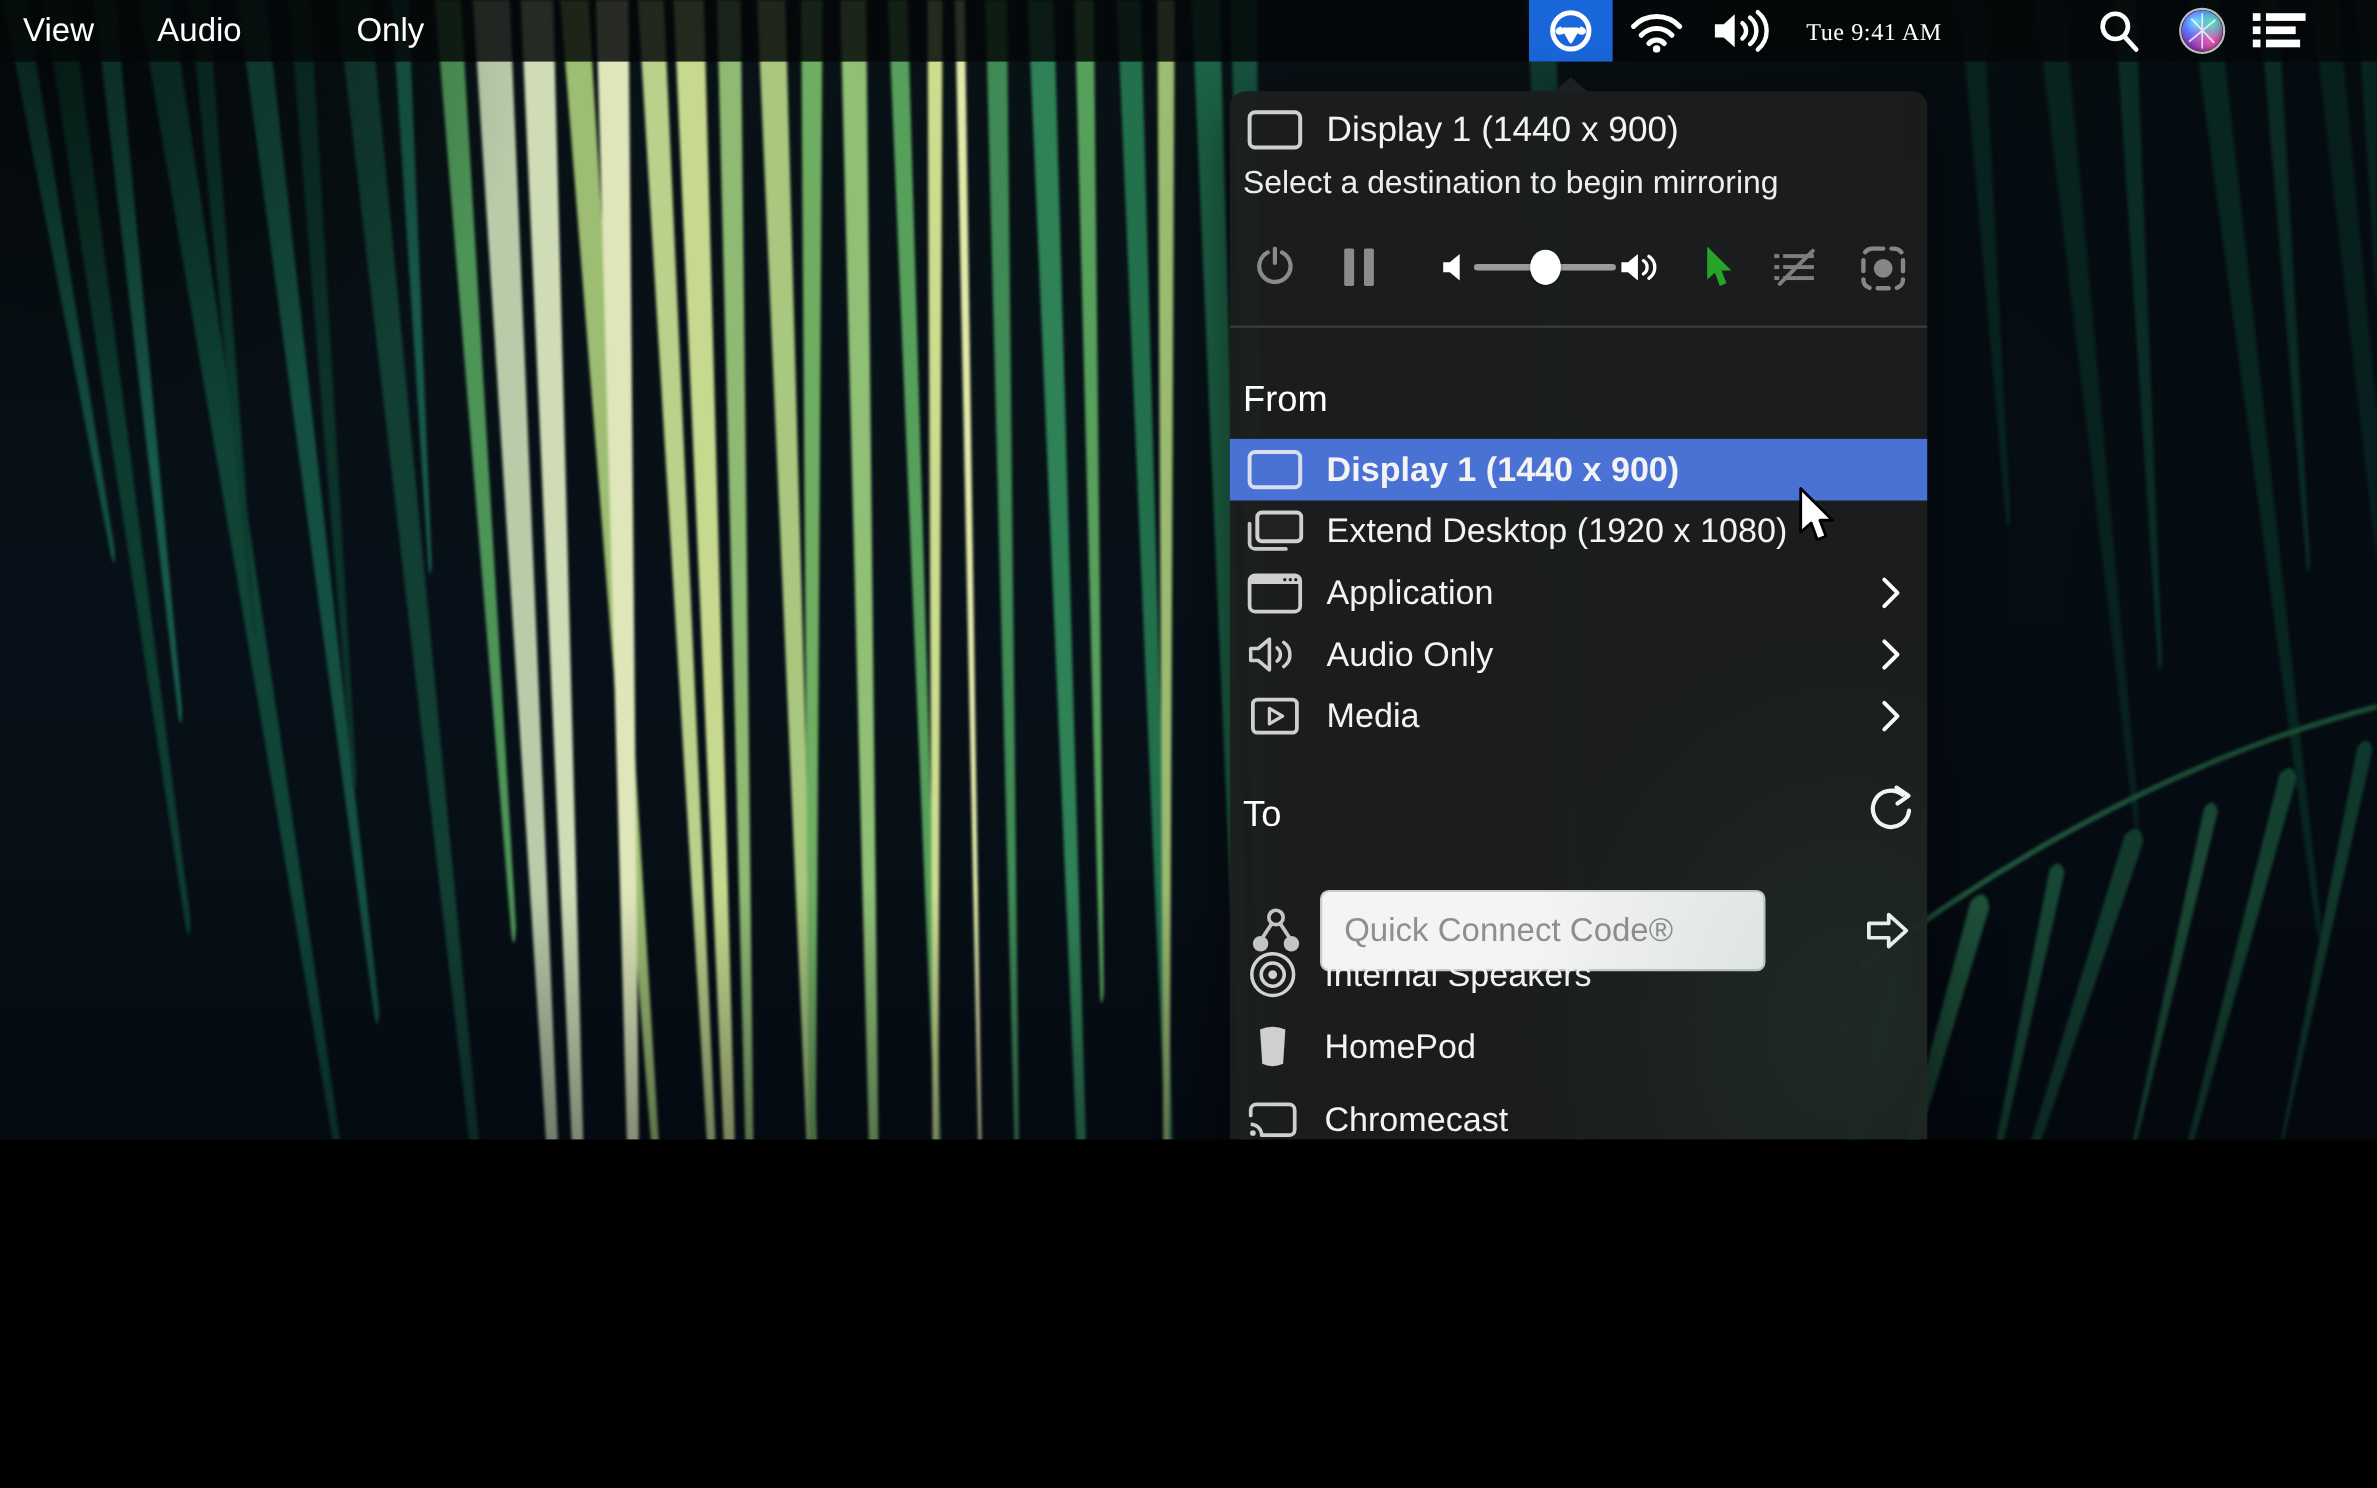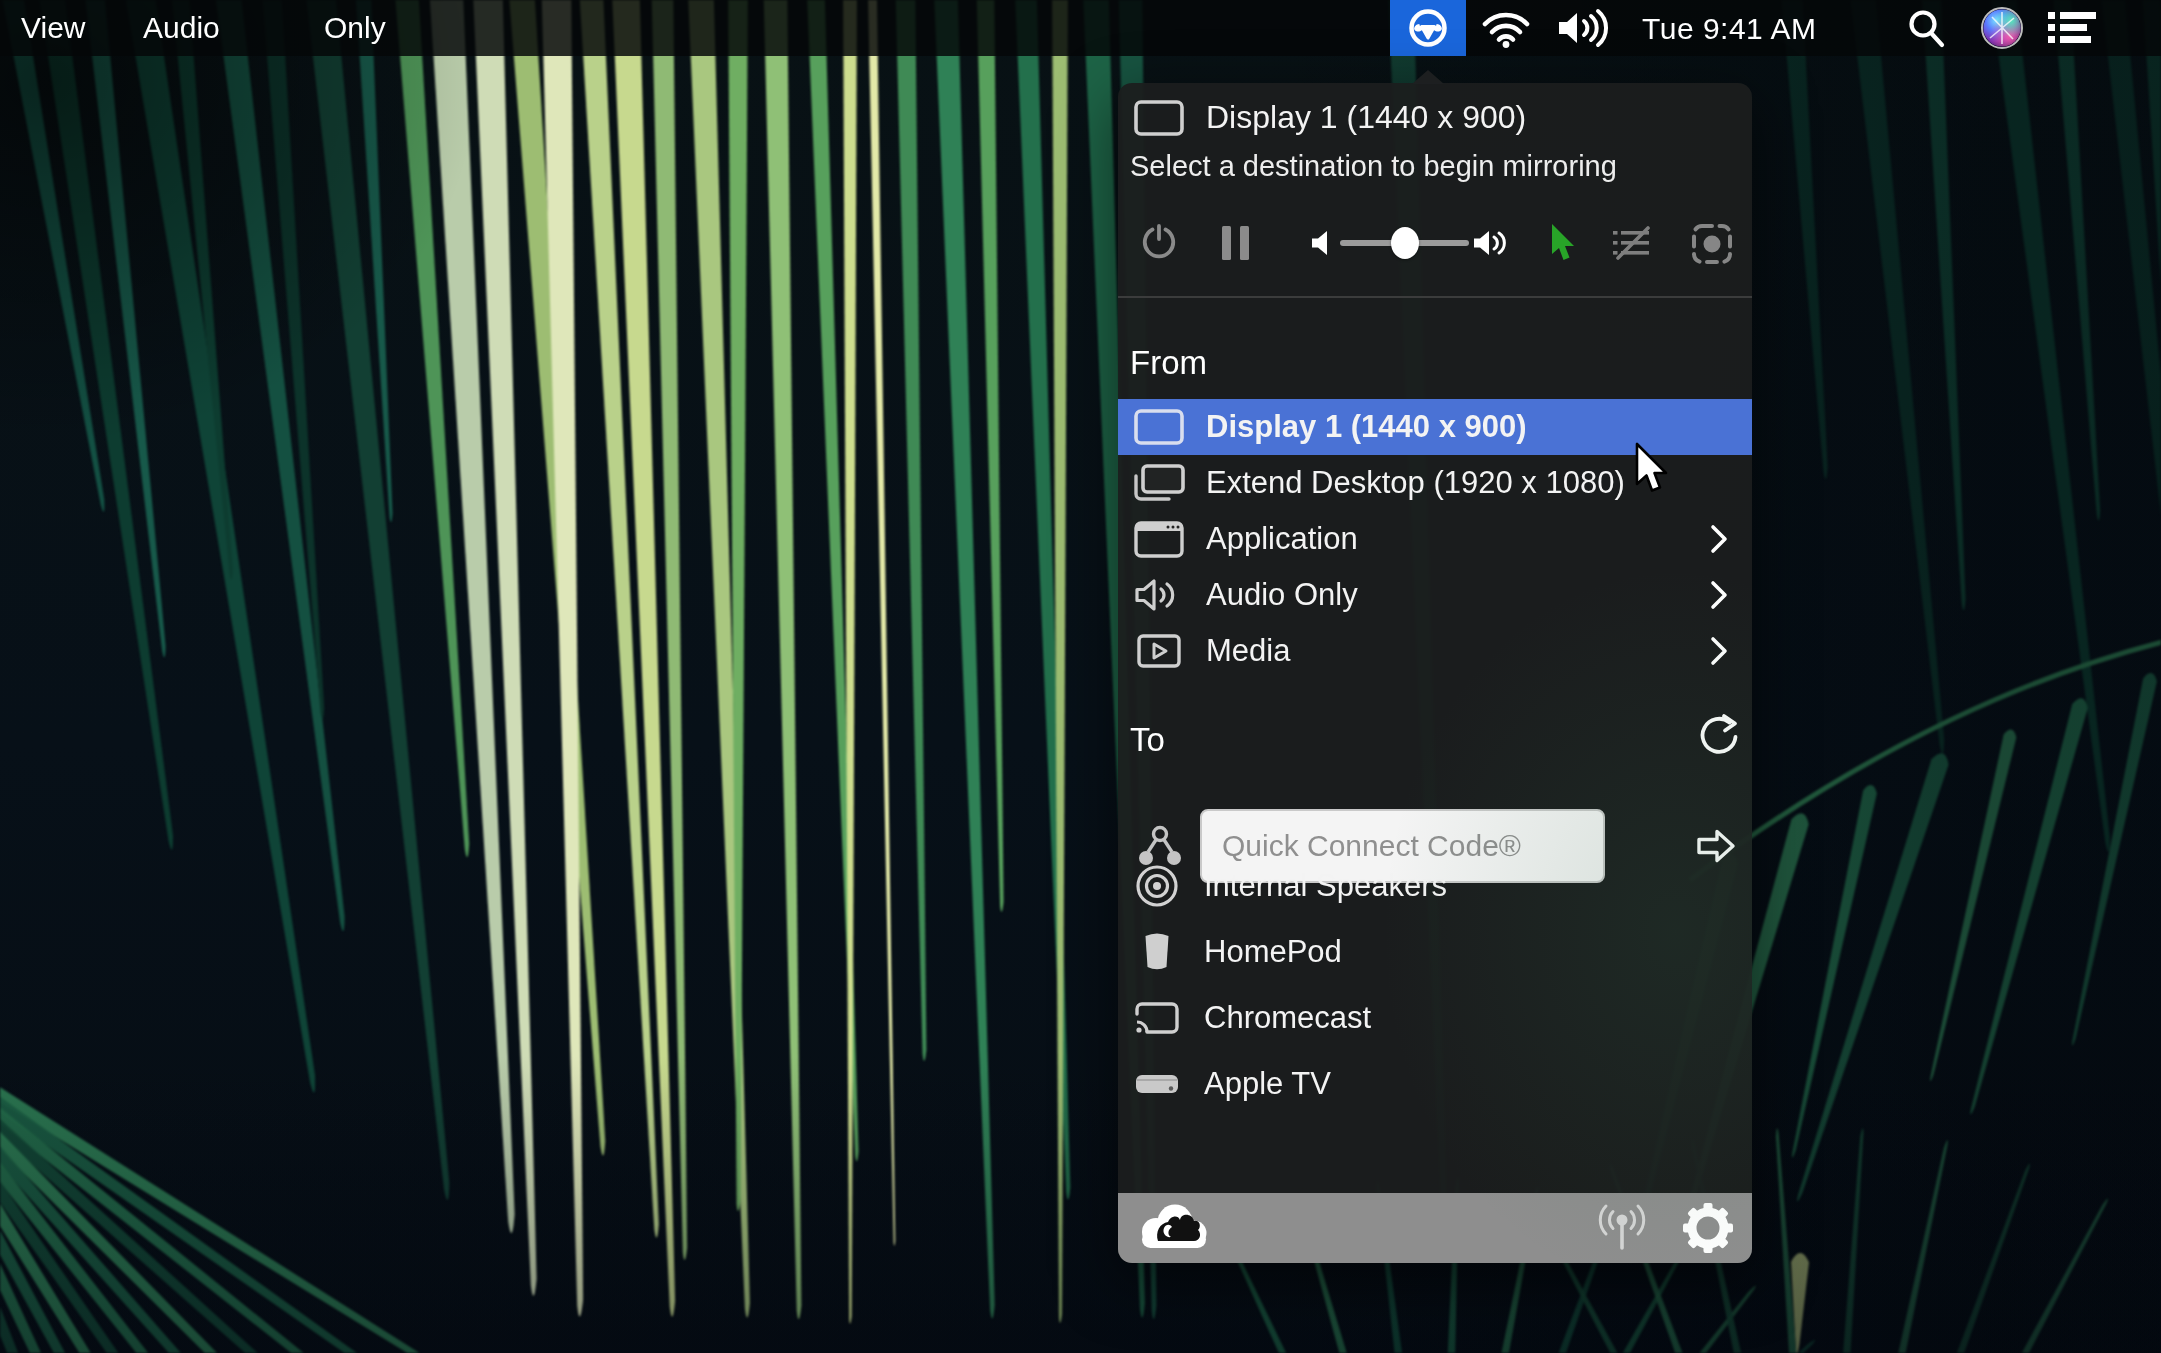--- a/index.html
+++ b/index.html
@@ -7,35 +7,35 @@
     --menubar_highlight:#1a66db;
     --bottom_bar:#8e8e8e;
     --cursor_green:#28a428;
     --panel_bg:rgba(27,29,30,0.95);
     --icon_gray:#cfcfcf;
     --dim_gray:#848484;
   }
   *{margin:0;padding:0;box-sizing:border-box;}
   html,body{background:#000;}
   body{font-family:"Liberation Sans","DejaVu Sans",sans-serif;}
-  #screen{position:relative;width:2161px;height:1353px;overflow:hidden;background:linear-gradient(180deg,#081114 0%,#071018 55%,#060d14 100%);}
+  #screen{position:relative;width:2161px;height:1036px;overflow:hidden;background:linear-gradient(180deg,#081114 0%,#071018 55%,#060d14 100%);}
 
   
   #bgart{position:absolute;left:0;top:0;width:2161px;height:1353px;filter:blur(1.3px);}
   .shade{position:absolute;left:0;top:0;width:100%;height:100%;pointer-events:none;}
   .shade.tl{background:radial-gradient(620px 520px at 2% 6%, rgba(0,0,0,0.55), transparent 70%);}
   .shade.rt{background:linear-gradient(90deg, transparent 58%, rgba(1,5,10,0.42) 92%);}
   .shade.bt{background:linear-gradient(180deg, transparent 78%, rgba(2,6,14,0.40) 100%);}
 
   
   #menubar{position:absolute;left:0;top:0;width:100%;height:56px;background:rgba(5,7,8,0.84);color:#fff;}
   .mitem{position:absolute;top:0;height:56px;line-height:56px;font-size:30px;color:#fff;}
   .mextra{position:absolute;top:0;height:56px;display:flex;align-items:center;justify-content:center;}
   .mextra.active{background:var(--menubar_highlight);}
-  #clock{position:absolute;top:0;height:56px;line-height:57px;font-size:30px;color:#fff;letter-spacing:.5px;}
+  #clock{position:absolute;top:0;height:56px;line-height:57px;font-size:22px;color:#fff;letter-spacing:.5px;font-family:Liberation Serif, serif;}
 
   
   #panel{position:absolute;left:1118px;top:83px;width:634px;height:1180px;background:var(--panel_bg);border-radius:14px;box-shadow:0 18px 60px rgba(0,0,0,0.55);color:#f3f3f3;}
   #panel::after{content:"";position:absolute;left:0;top:0;width:100%;height:100%;border-radius:14px;background:radial-gradient(420px 520px at 88% 72%, rgba(52,110,76,0.16), transparent 70%);pointer-events:none;}
   #panel-caret{position:absolute;left:294px;top:-13px;width:0;height:0;border-left:16px solid transparent;border-right:16px solid transparent;border-bottom:14px solid rgba(30,32,33,0.97);}
   .abs{position:absolute;}
   #hdr-title{left:88px;top:14px;height:40px;line-height:40px;font-size:32px;}
   #hdr-sub{left:12px;top:64px;height:38px;line-height:38px;font-size:29px;color:#ededed;}
   #divider1{left:0;top:213px;width:100%;height:2px;background:#3b3c3c;}
   .sec-label{left:12px;font-size:33px;height:40px;line-height:40px;color:#fff;}

